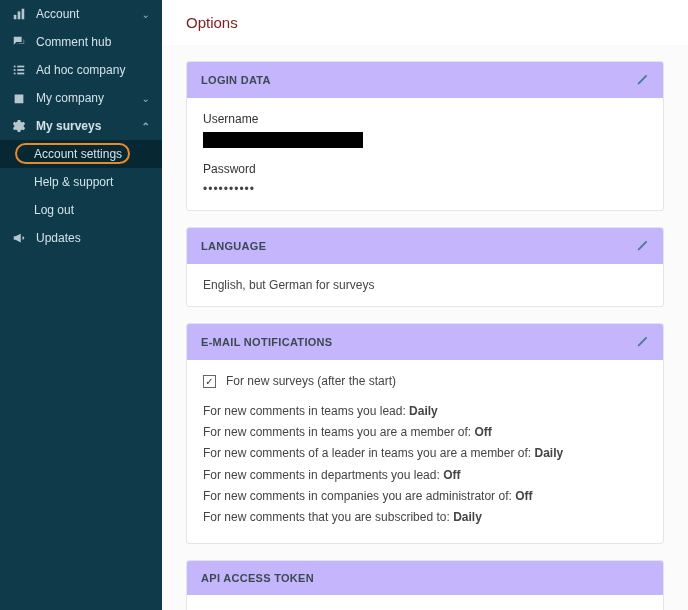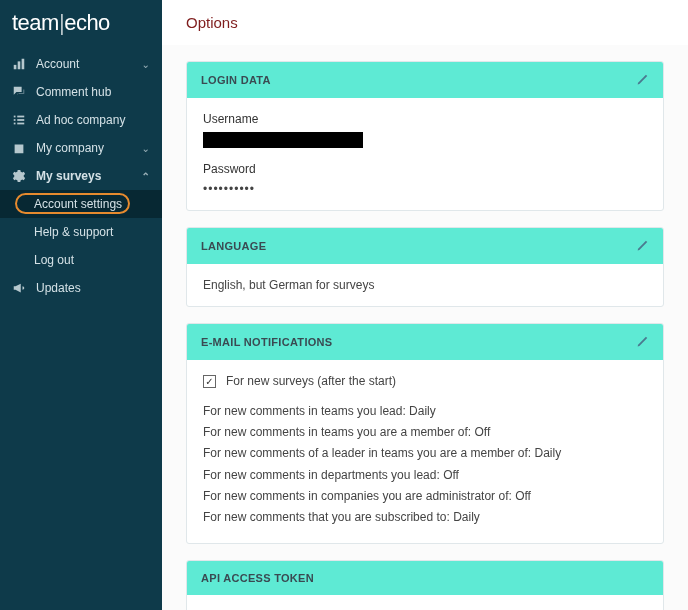--- a/index.html
+++ b/index.html
@@ -17,42 +17,39 @@
     .nav-item.sub.active { background: #072833; position: relative; align-items: center; }
     .highlight-ring { position: absolute; left: 15px; top: 3px; width: 115px; height: 21px; border: 2px solid #e68a2e; border-radius: 11px; pointer-events: none; }
     .nav-item.header-expanded { font-weight: 600; }
     
     .main { flex: 1; background: #fbfbfb; height: 100%; overflow-y: auto; }
     .page-title { padding: 14px 24px; font-size: 15px; color: #7f1d1d; background: #fff; }
     
     .content { padding: 16px 24px; display: flex; flex-direction: column; gap: 16px; }
     
     .card { background: #fff; border: 1px solid #e0e7ea; border-radius: 3px; overflow: hidden; }
-    .card-header { background: #5eead4; padding: 11px 14px; display: flex; align-items: center; }
+    .card-header { background: #c4b5fd; padding: 11px 14px; display: flex; align-items: center; }
     .card-header-title { font-size: 11px; font-weight: 600; letter-spacing: 0.3px; color: #3a4a52; text-transform: uppercase; }
     .card-header .edit { margin-left: auto; color: #4a7a8f; cursor: pointer; }
     .card-body { padding: 14px 16px; font-size: 12px; color: #444; }
     .card-body .label { font-size: 12px; color: #333; margin-bottom: 6px; font-weight: 500; }
     .redacted { background: #000; width: 160px; height: 16px; margin-bottom: 14px; }
     .pw-dots { letter-spacing: 1px; }
     
     .notif-row { margin-bottom: 2px; line-height: 1.6; }
-    .notif-row b { font-weight: 400; }
+    .notif-row b { font-weight: 700; }
     .survey-check { display: flex; align-items: center; margin-bottom: 14px; }
     .checkbox { width: 13px; height: 13px; border: 1px solid #666; margin-right: 10px; display: inline-flex; align-items: center; justify-content: center; font-size: 10px; color: #333; }
     
     svg { display: block; }
   </style>
 </head>
 <body>
 
 <aside class="sidebar">
-  <div class="logo">
-    <span>team</span><span class="bar">|</span><span>echo</span>
-  </div>
   <ul class="nav">
     <li class="nav-item">
       <span class="nav-icon">
           <svg viewBox="0 0 16 16" fill="currentColor">
             <rect x="2" y="9" width="3" height="5"></rect>
             <rect x="6.5" y="5" width="3" height="9"></rect>
             <rect x="11" y="2" width="3" height="12"></rect>
           </svg>
         </span>
       <span>Account</span>

